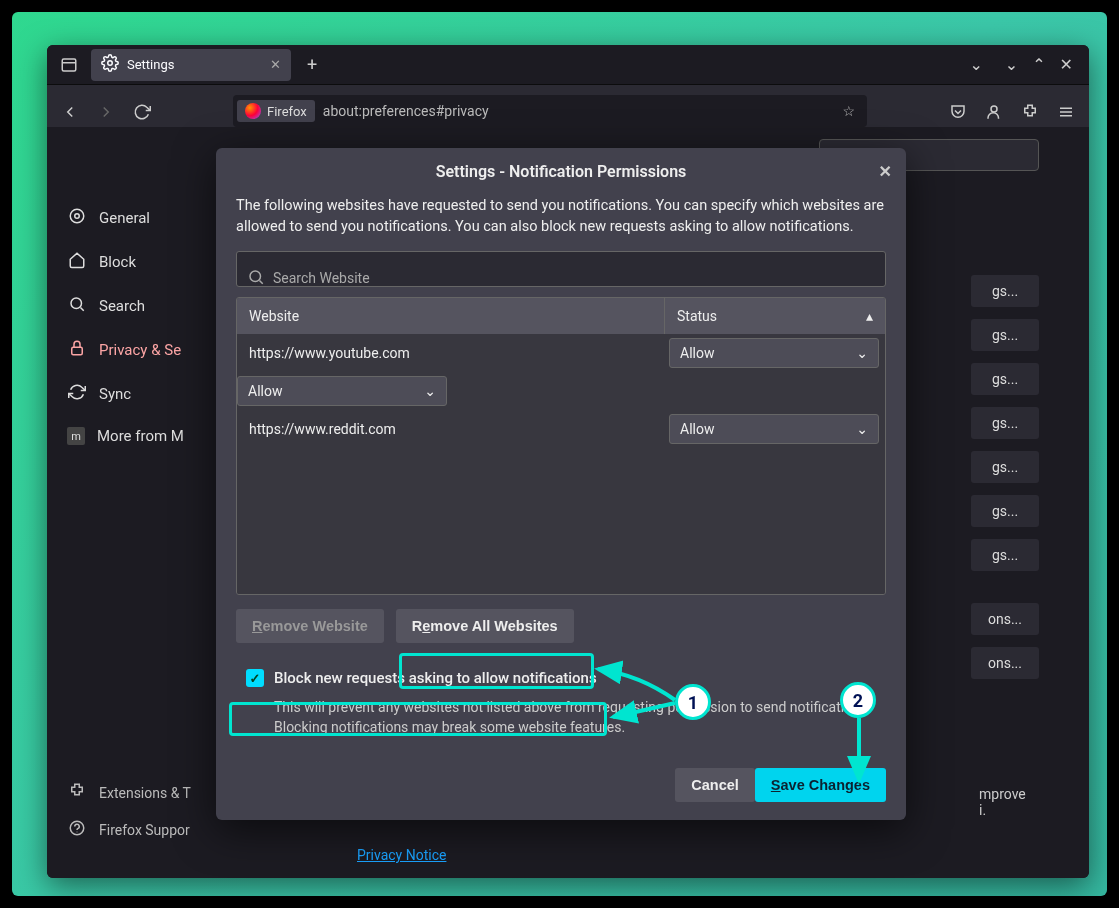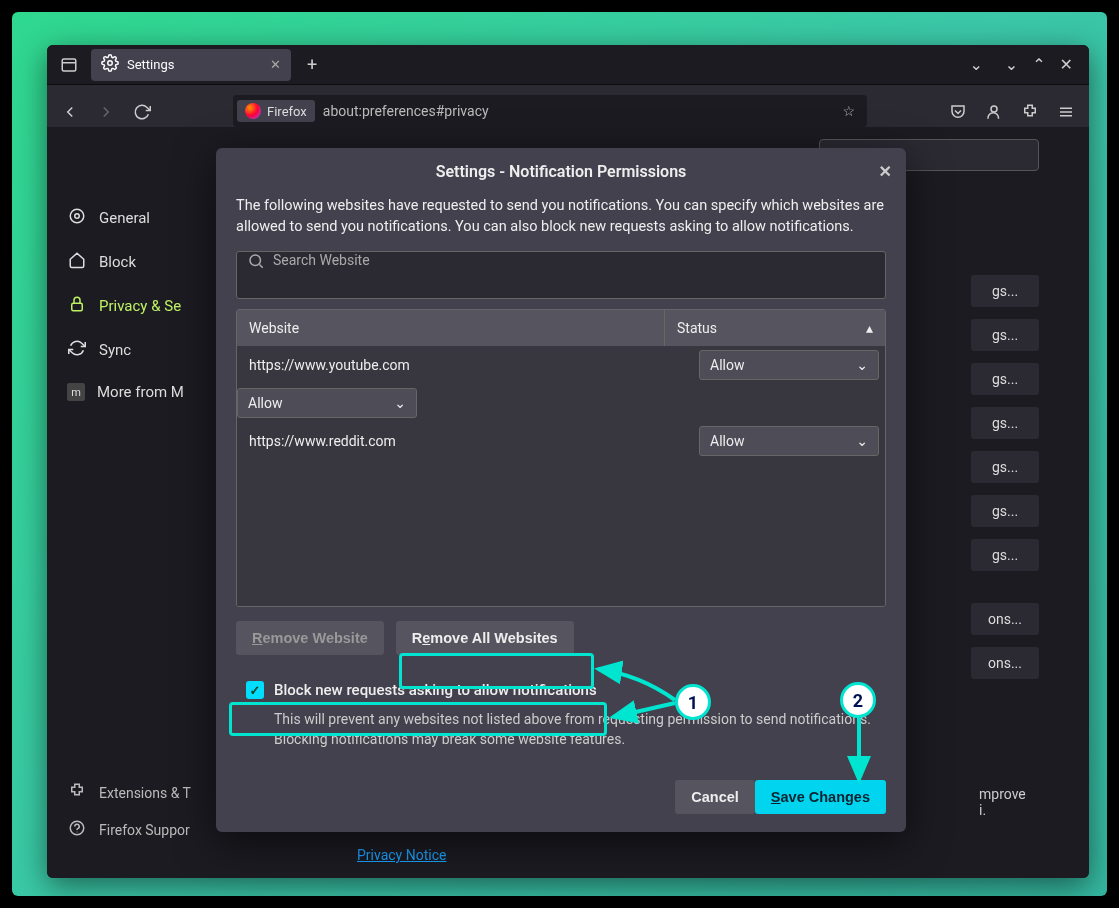--- a/index.html
+++ b/index.html
@@ -115,21 +115,21 @@
   }
   .side-item {
     display: flex;
     align-items: center;
     gap: 12px;
     padding: 10px 20px;
     color: #ddd;
     font-size: 15px;
     cursor: pointer;
   }
-  .side-item.active { color: #bef264; }
+  .side-item.active { color: #fca5a5; }
   .side-item .icon { width: 20px; text-align: center; }
   .side-bottom {
     margin-top: auto;
     padding-bottom: 30px;
   }
   .side-bottom .side-item { font-size: 14px; padding: 8px 20px; color: #bbb; }
   .main-pane {
     flex: 1;
     position: relative;
     padding-top: 32px;
@@ -204,23 +204,23 @@
   .modal-desc {
     font-size: 14.5px;
     line-height: 1.45;
     color: #eee;
     margin-bottom: 14px;
   }
   .modal-search {
     background: #2b2a33;
     border: 1px solid #666;
     border-radius: 3px;
-    height: 48px;
-    display: flex;
-    align-items: flex-start;
+    height: 36px;
+    display: flex;
+    align-items: flex-end;
     padding: 0 10px;
     gap: 8px;
     color: #aaa;
     font-size: 14px;
     margin-bottom: 10px;
   }
   .perm-table {
     border: 1px solid #666;
     border-radius: 3px;
     overflow: hidden;
@@ -242,21 +242,21 @@
     min-height: 260px;
   }
   .perm-row {
     display: flex;
     align-items: center;
     font-size: 14px;
     height: 38px;
   }
   .perm-row .site { flex: 1; padding: 0 12px; color: #eee; }
   .perm-row .status-sel {
-    width: 180px;
+    width: 210px;
     margin-right: 6px;
     background: #4d4c57;
     border: 1px solid #666;
     border-radius: 3px;
     height: 30px;
     display: flex;
     align-items: center;
     padding: 0 10px;
     justify-content: space-between;
     font-size: 14px;
@@ -432,20 +432,27 @@
               <circle cx="12" cy="12" r="3"></circle>
               <circle cx="12" cy="12" r="9"></circle>
             </svg></span>
         <span>General</span>
       </div>
       <div class="side-item">
         <span class="icon"><svg class="icon-svg" viewBox="0 0 24 24">
               <path d="M3 11l9-8 9 8v9a2 2 0 0 1-2 2H5a2 2 0 0 1-2-2z"></path>
             </svg></span>
         <span>Block</span>
+      </div>
+      <div class="side-item">
+        <span class="icon"><svg class="icon-svg" viewBox="0 0 24 24">
+              <circle cx="11" cy="11" r="7"></circle>
+              <line x1="21" y1="21" x2="16.65" y2="16.65"></line>
+            </svg></span>
+        <span>Search</span>
       </div>
       <div class="side-item active">
         <span class="icon"><svg class="icon-svg" viewBox="0 0 24 24">
               <rect x="5" y="11" width="14" height="10" rx="2"></rect>
               <path d="M8 11V7a4 4 0 0 1 8 0v4"></path>
             </svg></span>
         <span>Privacy &amp; Se</span>
       </div>
       <div class="side-item">
         <span class="icon"><svg class="icon-svg" viewBox="0 0 24 24">

